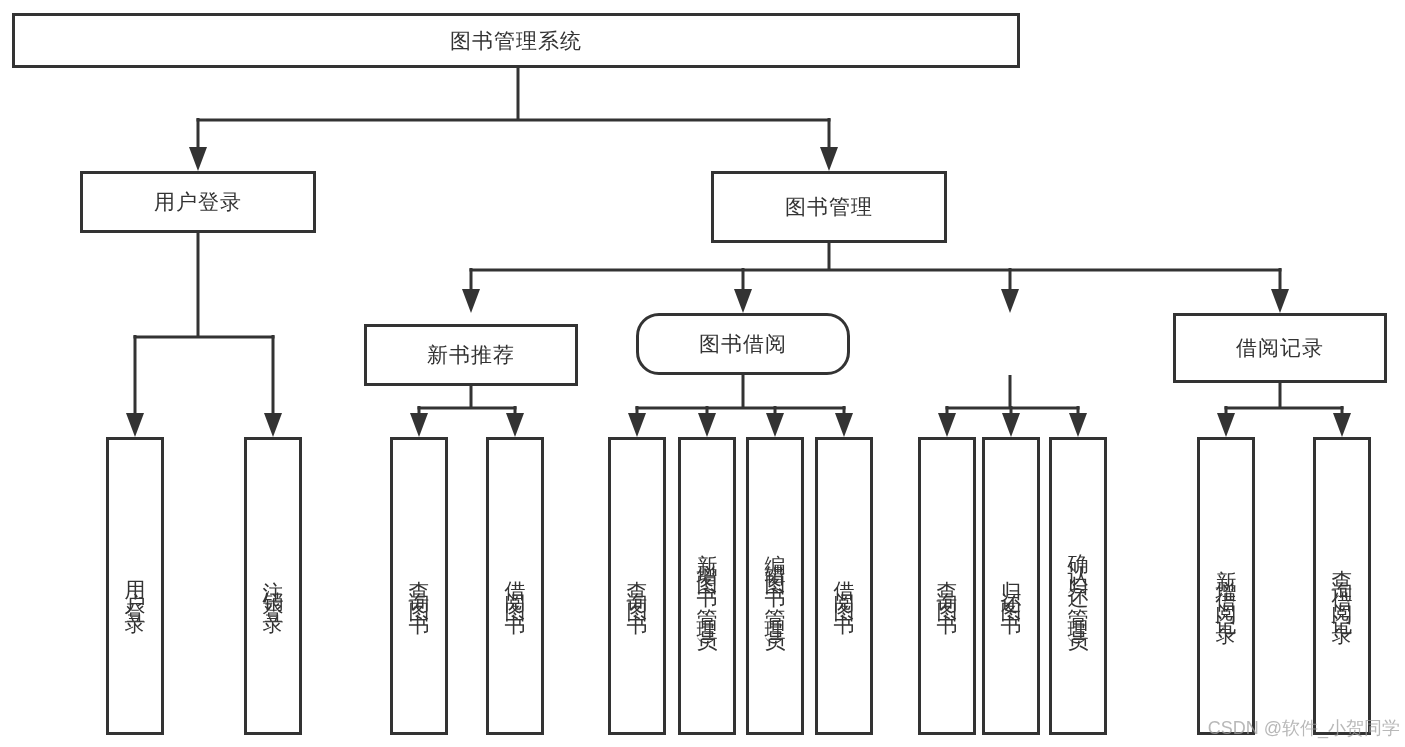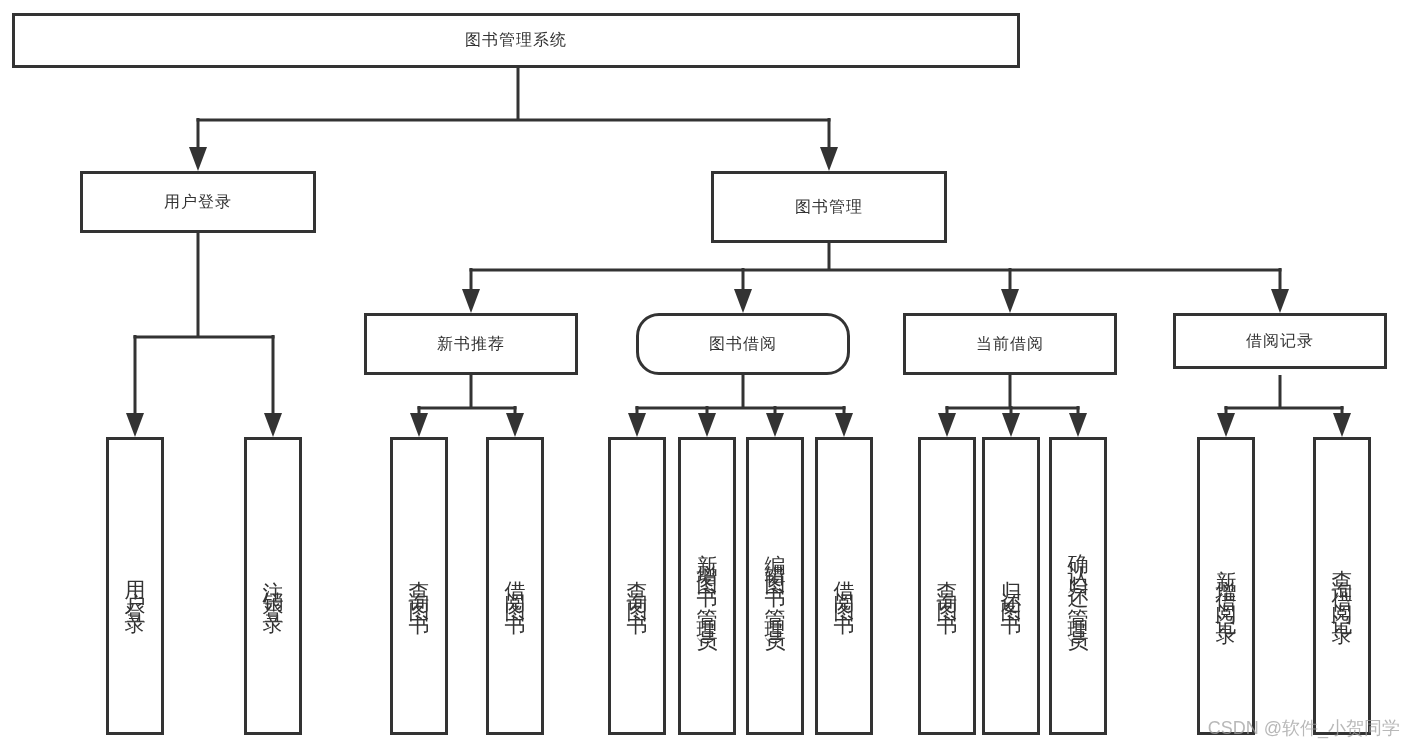--- a/index.html
+++ b/index.html
@@ -27,41 +27,41 @@
     box-sizing: border-box;
     border: 3px solid #333333;
     background: #ffffff;
     color: #333333;
     display: flex;
     align-items: center;
     justify-content: center;
     z-index: 1;
   }
   .box.h {
-    font-size: 16px;
+    font-size: 21px;
     letter-spacing: 1px;
     white-space: nowrap;
   }
   .box.v {
     writing-mode: vertical-rl;
     text-orientation: mixed;
     font-size: 21px;
     letter-spacing: 11px;
     top: 437px;
     width: 58px;
     height: 298px;
   }
   
   .n-root   { left: 12px;  top: 13px;  width: 1008px; height: 55px; }
   .n-login  { left: 80px;  top: 171px; width: 236px;  height: 62px; }
   .n-manage { left: 711px; top: 171px; width: 236px;  height: 72px; }
-  .n-l31 { left: 364px;  top: 313px; width: 214px; height: 62px; }
+  .n-l31 { left: 364px;  top: 324px; width: 214px; height: 62px; }
   .n-l32 { left: 636px;  top: 313px; width: 214px; height: 62px; border-radius: 23px; }
   .n-l33 { left: 903px;  top: 313px; width: 214px; height: 62px; }
-  .n-l34 { left: 1173px; top: 313px; width: 214px; height: 56px; }
+  .n-l34 { left: 1173px; top: 313px; width: 214px; height: 70px; }
   
   .n-a1 { left: 106px; }
   .n-a2 { left: 244px; }
   .n-b1 { left: 390px; }
   .n-b2 { left: 486px; }
   .n-c1 { left: 608px; }
   .n-c2 { left: 678px; }
   .n-c3 { left: 746px; }
   .n-c4 { left: 815px; }
   .n-d1 { left: 918px; }
@@ -153,21 +153,20 @@
     </g>
   </svg>
 
   <div class="box h n-root">图书管理系统</div>
 
   <div class="box h n-login">用户登录</div>
   <div class="box h n-manage">图书管理</div>
 
   <div class="box h n-l31">新书推荐</div>
   <div class="box h n-l32">图书借阅</div>
-  <div class="box h n-l33">当前借阅</div>
   <div class="box h n-l34">借阅记录</div>
 
   <div class="box v n-a1">用户登录</div>
   <div class="box v n-a2">注销登录</div>
 
   <div class="box v n-b1">查询图书</div>
   <div class="box v n-b2">借阅图书</div>
 
   <div class="box v n-c1">查询图书</div>
   <div class="box v n-c2">新增图书（管理员）</div>

